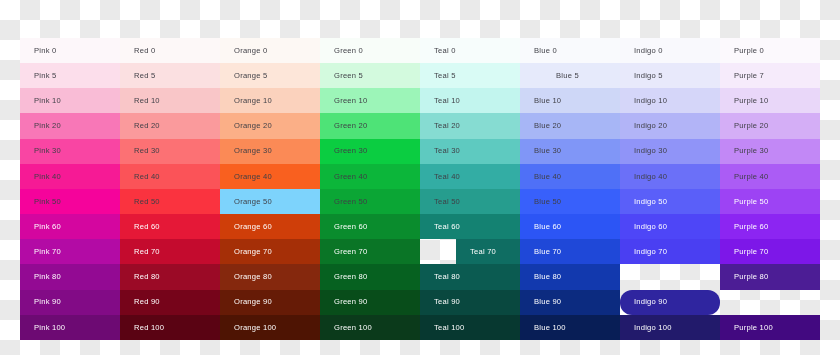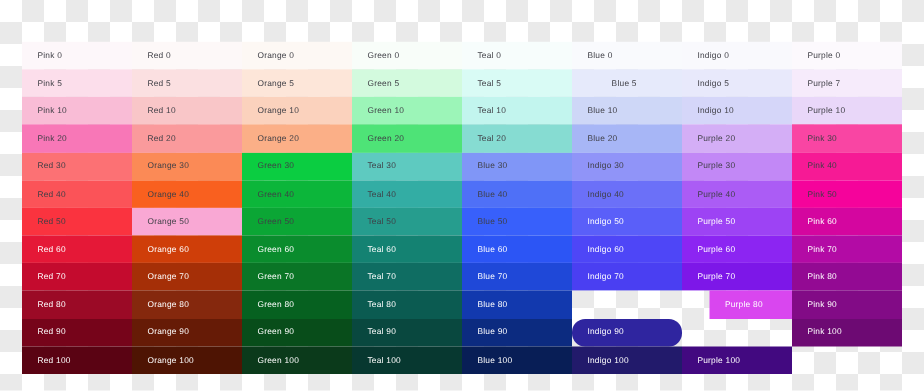--- a/index.html
+++ b/index.html
@@ -145,20 +145,23 @@
       </div>
       <div class="swatch dark-text" style="background-color: rgb(78, 227, 119);">
         <span class="swatch-label">Green 20</span>
       </div>
       <div class="swatch dark-text" style="background-color: rgb(134, 220, 210);">
         <span class="swatch-label">Teal 20</span>
       </div>
       <div class="swatch dark-text" style="background-color: rgb(167, 182, 246);">
         <span class="swatch-label">Blue 20</span>
       </div>
+      <div class="swatch dark-text" style="background-color: rgb(178, 180, 247);">
+        <span class="swatch-label">Indigo 20</span>
+      </div>
       <div class="swatch dark-text" style="background-color: rgb(212, 174, 246);">
         <span class="swatch-label">Purple 20</span>
       </div>
       <div class="swatch dark-text" style="background-color: rgb(249, 69, 163);">
         <span class="swatch-label">Pink 30</span>
       </div>
       <div class="swatch dark-text" style="background-color: rgb(252, 113, 116);">
         <span class="swatch-label">Red 30</span>
       </div>
       <div class="swatch dark-text" style="background-color: rgb(251, 138, 86);">
@@ -202,21 +205,21 @@
       </div>
       <div class="swatch dark-text" style="background-color: rgb(171, 92, 245);">
         <span class="swatch-label">Purple 40</span>
       </div>
       <div class="swatch dark-text" style="background-color: rgb(245, 3, 155);">
         <span class="swatch-label">Pink 50</span>
       </div>
       <div class="swatch dark-text" style="background-color: rgb(250, 51, 63);">
         <span class="swatch-label">Red 50</span>
       </div>
-      <div class="swatch dark-text" style="background-color: #f9a8d4;">
+      <div class="swatch dark-text" style="background-color: #7dd3fc;">
         <span class="swatch-label">Orange 50</span>
       </div>
       <div class="swatch dark-text" style="background-color: rgb(11, 166, 53);">
         <span class="swatch-label">Green 50</span>
       </div>
       <div class="swatch dark-text" style="background-color: rgb(38, 157, 142);">
         <span class="swatch-label">Teal 50</span>
       </div>
       <div class="swatch dark-text" style="background-color: rgb(56, 96, 251);">
         <span class="swatch-label">Blue 50</span>
@@ -256,21 +259,21 @@
       </div>
       <div class="swatch light-text" style="background-color: rgb(196, 11, 46);">
         <span class="swatch-label">Red 70</span>
       </div>
       <div class="swatch light-text" style="background-color: rgb(165, 47, 7);">
         <span class="swatch-label">Orange 70</span>
       </div>
       <div class="swatch light-text" style="background-color: rgb(10, 117, 38);">
         <span class="swatch-label">Green 70</span>
       </div>
-      <div class="swatch light-text" style="background-color: rgb(15, 109, 98);">
+      <div class="swatch light-text" style="background-color: rgb(15, 109, 98); margin-left: 36px;">
         <span class="swatch-label">Teal 70</span>
       </div>
       <div class="swatch light-text" style="background-color: rgb(31, 72, 216);">
         <span class="swatch-label">Blue 70</span>
       </div>
       <div class="swatch light-text" style="background-color: rgb(74, 63, 242);">
         <span class="swatch-label">Indigo 70</span>
       </div>
       <div class="swatch light-text" style="background-color: rgb(125, 23, 232);">
         <span class="swatch-label">Purple 70</span>
@@ -289,21 +292,21 @@
       </div>
       <div class="swatch light-text" style="background-color: rgb(11, 91, 81);">
         <span class="swatch-label">Teal 80</span>
       </div>
       <div class="swatch light-text" style="background-color: rgb(18, 57, 174);">
         <span class="swatch-label">Blue 80</span>
       </div>
       <div class="swatch light-text" style="background-color: rgb(61, 49, 214); margin-top: 48px;">
         <span class="swatch-label">Indigo 80</span>
       </div>
-      <div class="swatch light-text" style="background-color: #d946ef; margin-left: 25px;">
+      <div class="swatch light-text" style="background-color: #4c1d95;">
         <span class="swatch-label">Purple 80</span>
       </div>
       <div class="swatch light-text" style="background-color: rgb(130, 11, 134);">
         <span class="swatch-label">Pink 90</span>
       </div>
       <div class="swatch light-text" style="background-color: rgb(118, 4, 26);">
         <span class="swatch-label">Red 90</span>
       </div>
       <div class="swatch light-text" style="background-color: rgb(102, 27, 6);">
         <span class="swatch-label">Orange 90</span>

